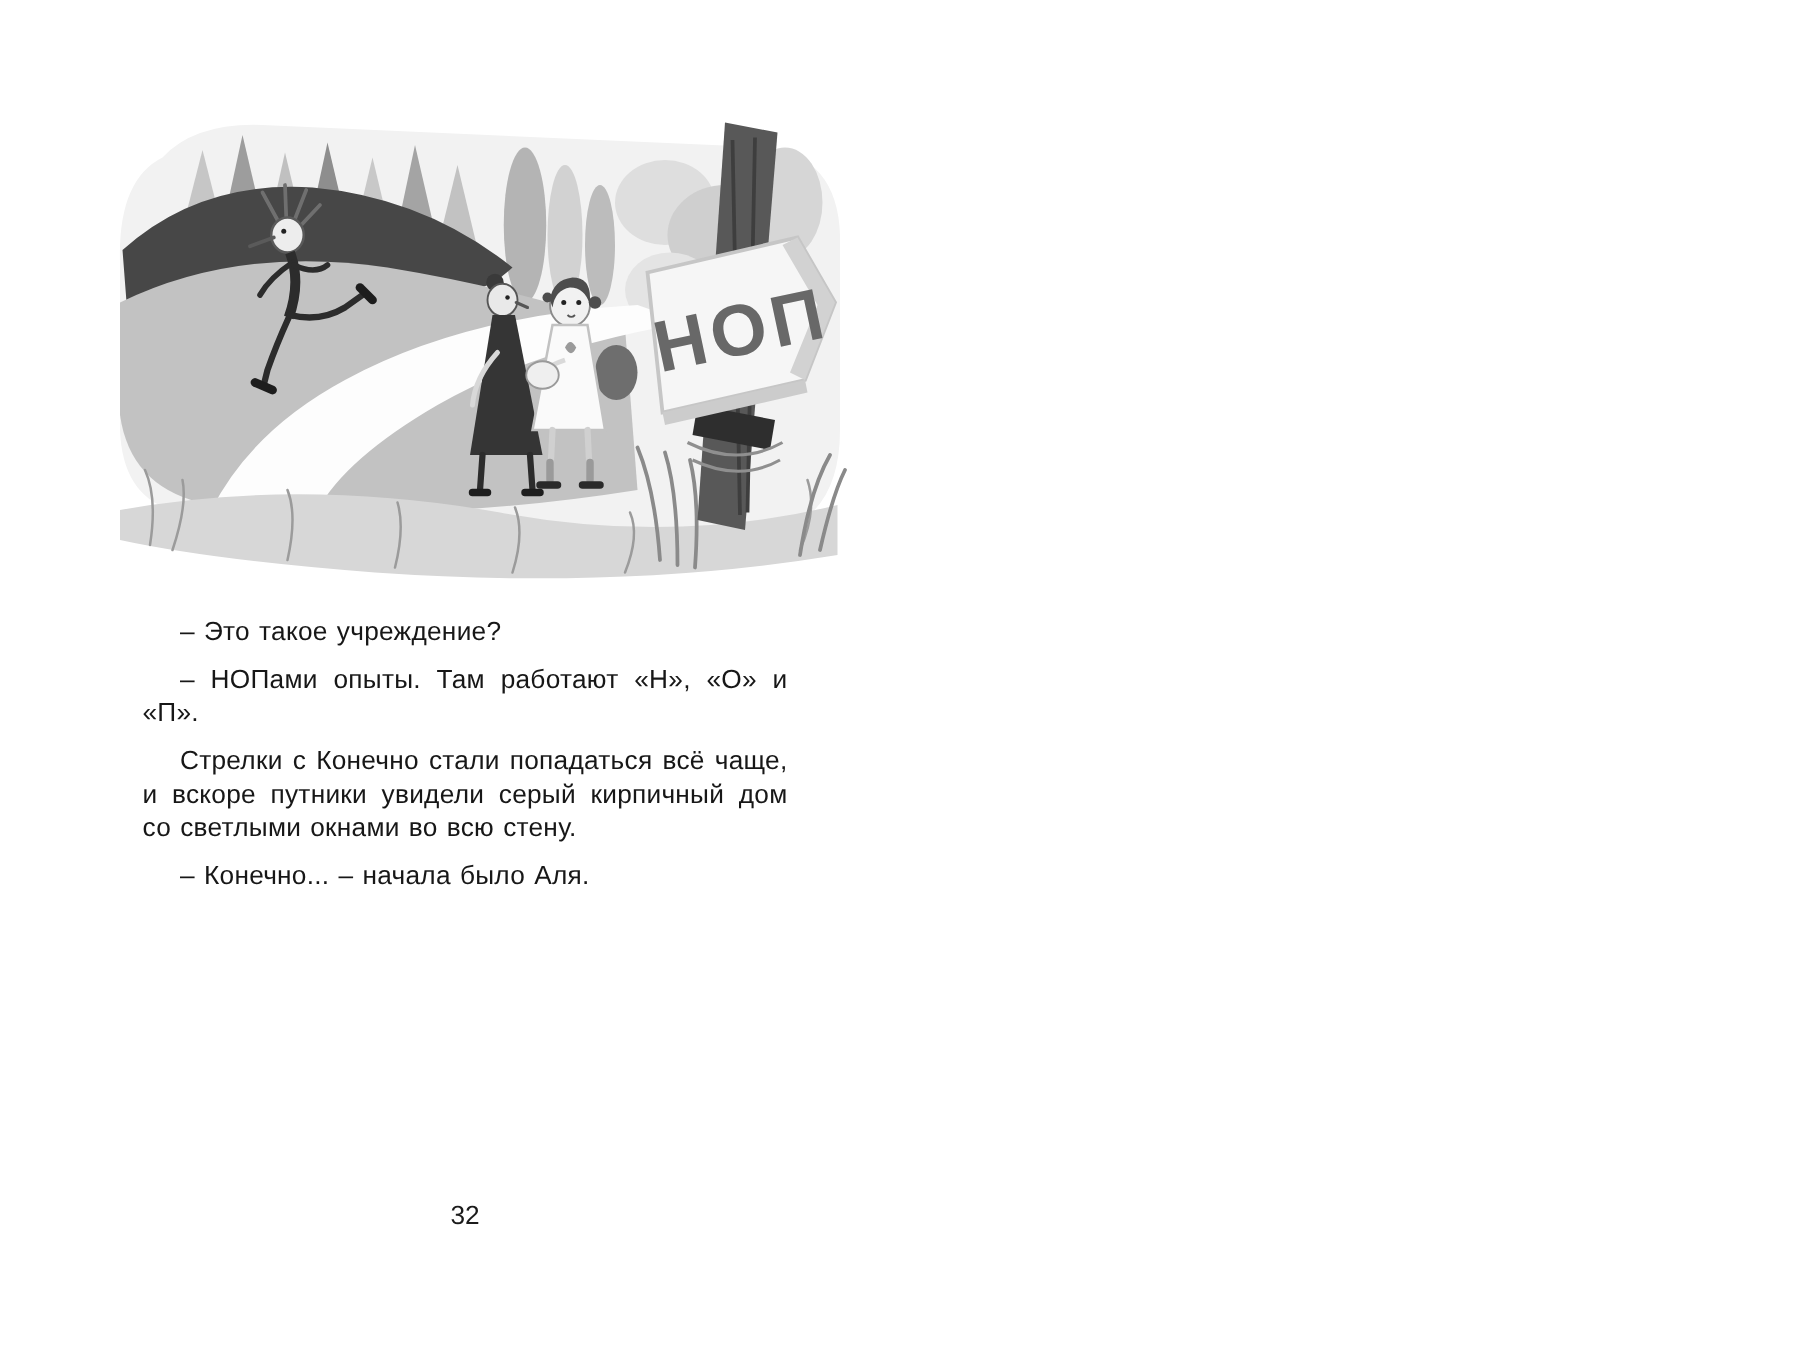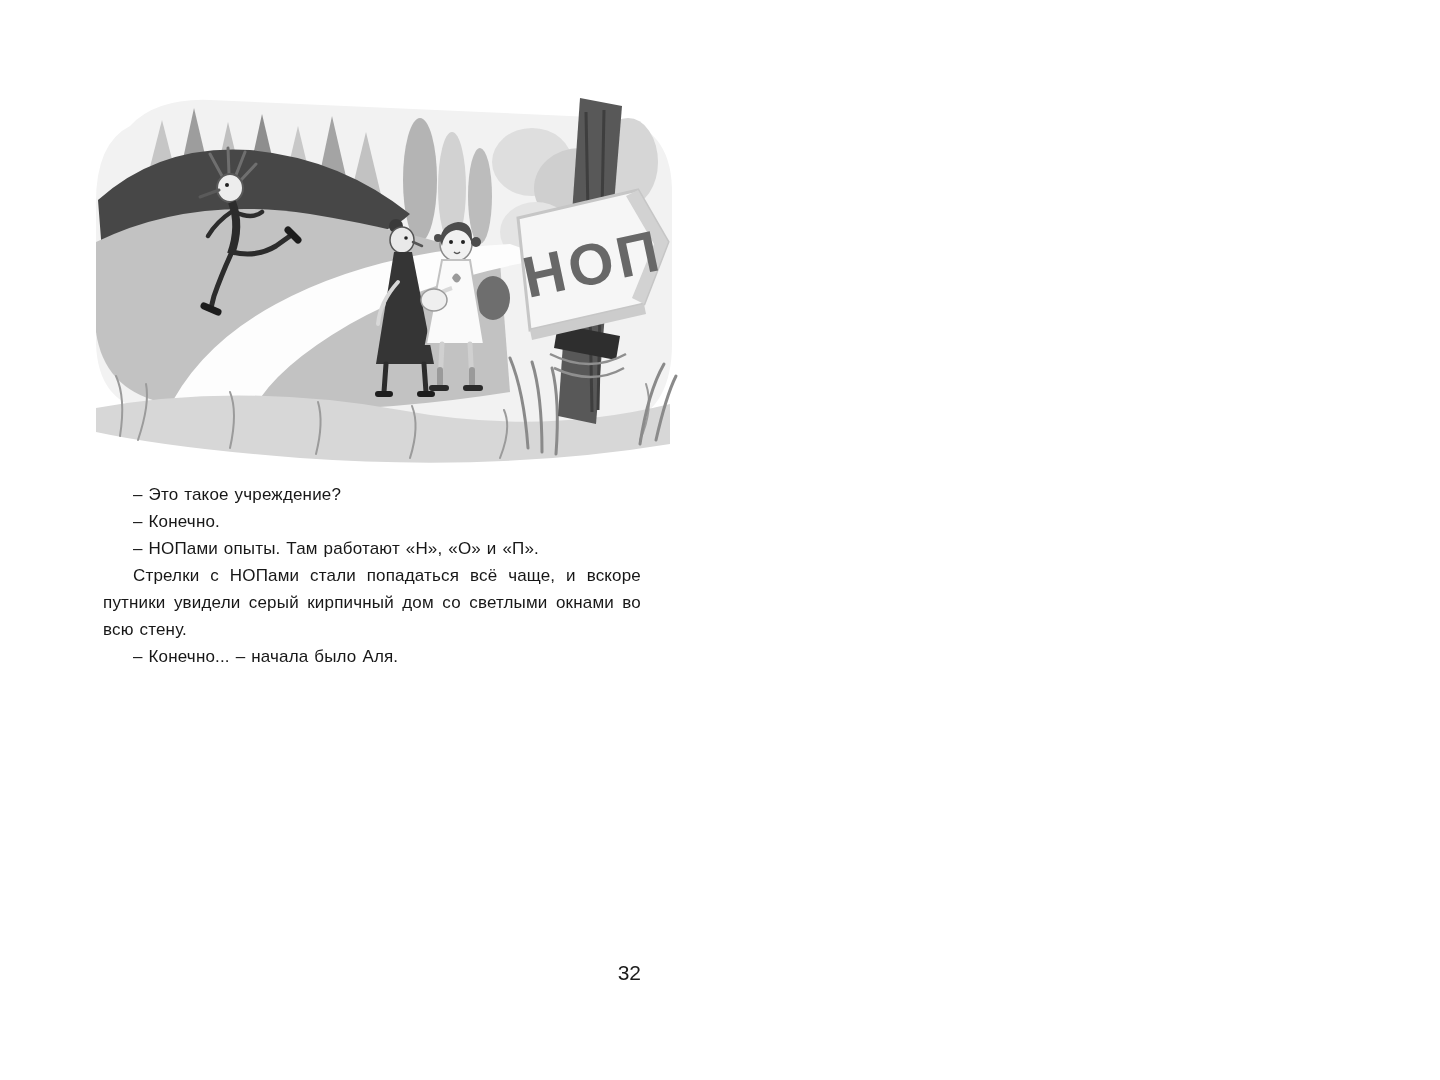--- a/index.html
+++ b/index.html
@@ -13,32 +13,32 @@
   }
   .page{position:absolute;top:0;height:1080px;}
   .page-left{left:0;width:720px;}
   .page-right{left:720px;width:720px;}
   .illust{position:absolute;margin:0;padding:0;}
   .illust svg{display:block;width:100%;height:100%;}
   .illust-left{left:80px;top:92px;width:605px;height:378px;}
   .text-block{position:absolute;width:538px;}
   .text-left{left:103px;top:481px;}
   .text-block p{
-    margin:0;
-    font-size:17px;
+    margin:11px;
+    font-size:21px;
     line-height:27px;
     text-align:justify;
     text-indent:30px;
     word-spacing:0.06em;
     letter-spacing:0.01em;
   }
   .page-number{
     position:absolute;
     left:103px;top:961px;width:538px;
-    text-align:right;
+    text-align:center;
     font-size:21px;
     color:#1b1b1b;
   }
 </style>
 </head>
 <body>
 
 <div class="spread">
 
   <section class="page page-left">
@@ -140,23 +140,22 @@
           <polygon points="438,126 558,98 588,150 564,212 450,238" fill="#f6f6f6" stroke="#c6c6c6" stroke-width="3"></polygon>
           <polygon points="558,98 588,150 564,212 552,206 574,152 546,104" fill="#d2d2d2"></polygon>
           <polygon points="450,238 564,212 566,222 452,248" fill="#cccccc"></polygon>
           <text x="448" y="206" font-size="58" font-weight="600" fill="#686868" letter-spacing="4" font-family="Liberation Sans, sans-serif" transform="rotate(-12 448 206)">НОП</text>
         </g>
       </svg>
     </figure>
 
     <div class="text-block text-left">
       <p>– Это такое учреждение?</p>
-      <p>– Конечно.</p>
       <p>– НОПами опыты. Там работают «Н», «О» и «П».</p>
-      <p>Стрелки с НОПами стали попадаться всё чаще, и вскоре путники увидели серый кирпичный дом со светлыми окнами во всю стену.</p>
+      <p>Стрелки с Конечно стали попадаться всё чаще, и вскоре путники увидели серый кирпичный дом со светлыми окнами во всю стену.</p>
       <p>– Конечно... – начала было Аля.</p>
     </div>
 
     <div class="page-number">32</div>
   </section>
 
   <section class="page page-right">
 
     
 

